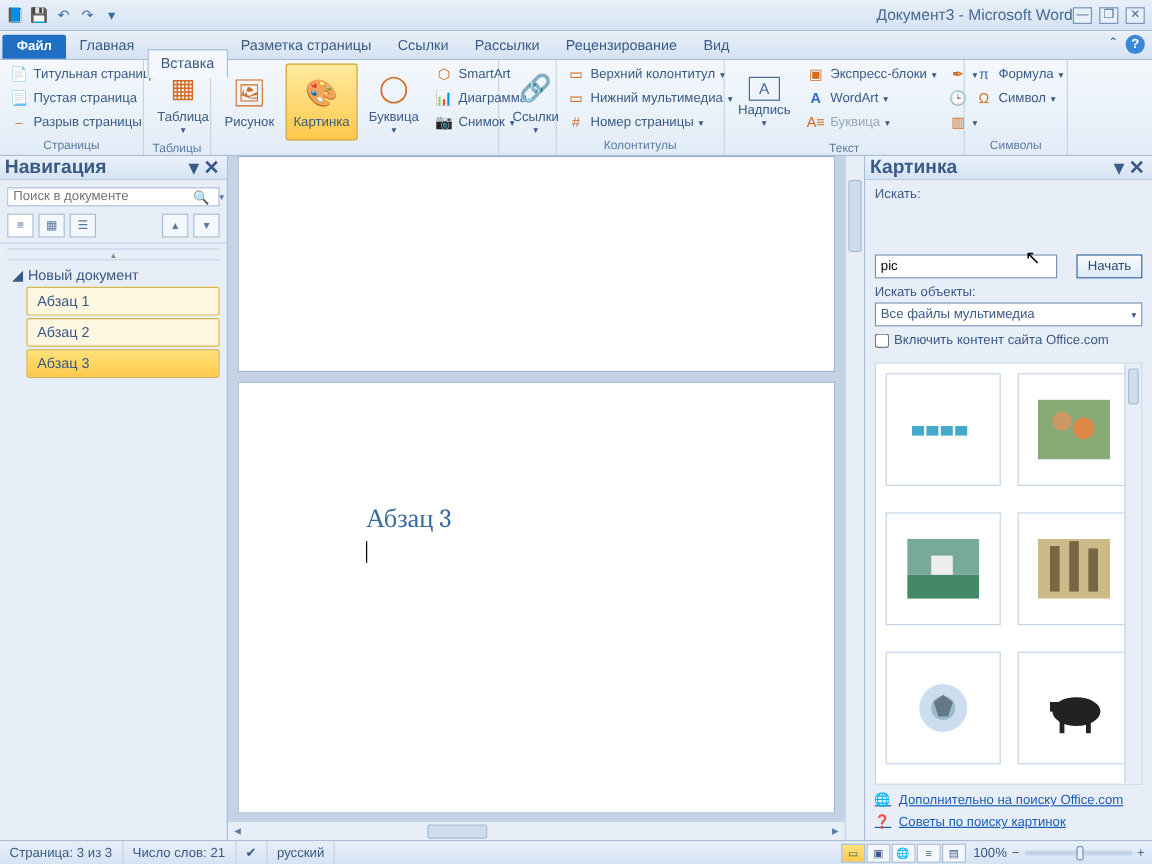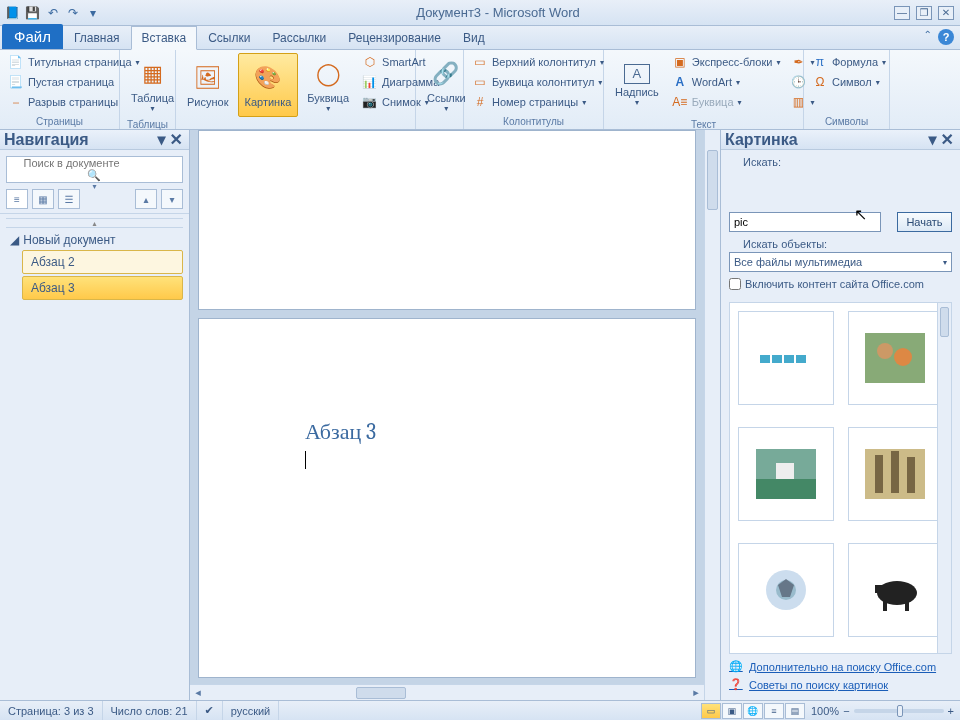--- a/index.html
+++ b/index.html
@@ -2,29 +2,29 @@
 <html><head>
 <meta charset="utf-8">
 <style>
 * { margin: 0; padding: 0; box-sizing: border-box; font-family: "Segoe UI", Tahoma, sans-serif; }
 body { background: #fff; width: 960px; height: 720px; overflow: hidden; font-size: 11px; }
 
 
 .titlebar { height: 26px; background: linear-gradient(#e8eff8, #d6e3f3); display: flex; align-items: center; border-bottom: 1px solid #a9bdd6; }
 .qat { display: flex; gap: 2px; padding-left: 4px; }
 .qat-btn { width: 18px; height: 18px; display: flex; align-items: center; justify-content: center; color: #3b6aa0; font-size: 12px; }
-.title { flex: 1; text-align: center; color: #4a6a92; font-size: 13px; }
+.title { flex: 1; text-align: right; color: #4a6a92; font-size: 13px; }
 .winbtns { display: flex; gap: 6px; padding-right: 6px; }
 .winbtn { width: 16px; height: 14px; border: 1px solid #7a95b8; background: #e8eff8; color: #4a6a92; font-size: 10px; line-height: 12px; text-align: center; }
 
 
 .tabs { height: 24px; background: linear-gradient(#e8eff8, #d6e3f3); display: flex; align-items: flex-end; padding-left: 2px; border-bottom: 1px solid #a9bdd6; position: relative; }
-.file-tab { background: #1f6fc5; color: #fff; padding: 4px 12px; border-radius: 2px 2px 0 0; font-size: 15px; }
+.file-tab { background: #1f6fc5; color: #fff; padding: 4px 12px; border-radius: 2px 2px 0 0; font-size: 11px; font-weight: bold; }
 .tab { padding: 4px 10px; color: #3b5a85; cursor: default; font-size: 12px; border: 1px solid transparent; border-bottom: none; }
-.tab.active { background: #f4f8fc; border: 1px solid #a9bdd6; border-bottom: 1px solid #f4f8fc; position: relative; top: 1px; }
+.tab.active { background: #f4f8fc; border: 1px solid #a9bdd6; border-bottom: 1px solid #f4f8fc; position: relative; top: 16px; }
 .tabs-right { position: absolute; right: 6px; top: 3px; display: flex; gap: 6px; }
 .help-btn { width: 16px; height: 16px; background: #3b87d6; color: #fff; border-radius: 8px; text-align: center; line-height: 16px; font-size: 11px; font-weight: bold; }
 .collapse-btn { color: #3b6aa0; font-size: 10px; }
 
 
 .ribbon { height: 80px; background: linear-gradient(#f4f8fc, #e2ecf7); border-bottom: 1px solid #a9bdd6; display: flex; }
 .rgroup { border-right: 1px solid #c5d5e8; padding: 3px 4px 0; display: flex; flex-direction: column; }
 .rgroup-body { flex: 1; display: flex; align-items: flex-start; gap: 2px; }
 .rgroup-label { text-align: center; color: #5a7aa5; font-size: 10px; padding: 2px 0; }
 .big-btn { display: flex; flex-direction: column; align-items: center; justify-content: center; padding: 2px 6px; height: 64px; border: 1px solid transparent; border-radius: 2px; font-size: 11px; color: #3b5a85; }
@@ -34,21 +34,21 @@
 .small-btn { display: flex; align-items: center; gap: 4px; padding: 1px 4px; color: #3b5a85; font-size: 11px; white-space: nowrap; }
 .small-icon { width: 16px; height: 16px; display: inline-flex; align-items: center; justify-content: center; font-size: 12px; color: #d46a1f; }
 .dd-arrow { font-size: 8px; color: #3b5a85; }
 
 
 .main { display: flex; height: 570px; }
 .nav-pane { width: 190px; background: #e7eef8; border-right: 1px solid #a9bdd6; display: flex; flex-direction: column; }
 .pane-header { height: 20px; background: linear-gradient(#eaf1fa, #d6e3f3); border-bottom: 1px solid #b8cadf; display: flex; align-items: center; padding: 0 4px; font-size: 16px; color: #3b5a85; font-weight: bold; }
 .pane-header span:first-child { flex: 1; }
 .pane-closer { cursor: pointer; padding: 0 2px; }
-.search-box { margin: 6px; display: flex; border: 1px solid #a9bdd6; background: #fff; height: 27px; align-items: center; flex-direction: column; }
+.search-box { margin: 6px; display: flex; border: 1px solid #a9bdd6; background: #fff; height: 16px; align-items: center; }
 .search-box input { flex: 1; border: none; outline: none; padding: 0 4px; font-size: 11px; color: #888; }
 .search-box .sicon { padding: 0 4px; color: #5a7aa5; }
 .nav-tabs { display: flex; gap: 4px; padding: 0 6px 4px; border-bottom: 1px solid #c5d5e8; }
 .nav-tab { width: 22px; height: 20px; border: 1px solid #a9bdd6; background: #f4f8fc; display: flex; align-items: center; justify-content: center; font-size: 10px; color: #5a7aa5; }
 .nav-tab.active { background: #fff; }
 .nav-spacer { flex: 1; }
 .nav-sep { height: 10px; border-top: 1px solid #c5d5e8; border-bottom: 1px solid #c5d5e8; margin: 4px 6px 0; display: flex; align-items: center; justify-content: center; color: #888; font-size: 8px; }
 .nav-tree { padding: 2px 6px; }
 .tree-root { padding: 3px 4px; display: flex; align-items: center; gap: 4px; color: #3b5a85; font-size: 12px; }
 .tree-item { margin-left: 16px; padding: 4px 8px; border: 1px solid #d9b64a; border-radius: 2px; background: #fdf6e0; margin-bottom: 2px; font-size: 12px; color: #3b5a85; }
@@ -67,21 +67,21 @@
 .vscroll { width: 16px; background: #e7eef8; border-left: 1px solid #c5d5e8; position: relative; }
 .vthumb { position: absolute; left: 2px; right: 2px; top: 20px; height: 60px; background: #cfdcec; border: 1px solid #a9bdd6; border-radius: 2px; }
 .hscroll-row { height: 16px; background: #e7eef8; border-top: 1px solid #c5d5e8; display: flex; align-items: center; }
 .hscroll-row .harrow { width: 16px; text-align: center; color: #5a7aa5; }
 .htrack { flex: 1; position: relative; height: 12px; background: #e7eef8; }
 .hthumb { position: absolute; left: 150px; width: 50px; top: 0; bottom: 0; background: #cfdcec; border: 1px solid #a9bdd6; border-radius: 2px; }
 
 
 .clip-pane { width: 240px; background: #e7eef8; border-left: 1px solid #a9bdd6; display: flex; flex-direction: column; }
 .clip-body { padding: 6px 8px; font-size: 11px; color: #3b5a85; }
-.clip-body label { display: block; margin-bottom: 2px; margin-left: 14px; }
+.clip-body label { display: block; margin-bottom: 2px; }
 .clip-row { display: flex; gap: 16px; margin-bottom: 6px; align-items: center; margin-top: 44px; }
 .clip-row input[type=text] { flex: 1; border: 1px solid #7a95b8; padding: 2px 4px; font-size: 11px; height: 20px; }
 .clip-row button { width: 60px; height: 20px; background: linear-gradient(#f8fbfe, #dde9f6); border: 1px solid #3b6aa0; font-size: 11px; color: #2a4a75; }
 .clip-select { width: 100%; border: 1px solid #7a95b8; background: #fff; padding: 2px 4px; font-size: 11px; height: 20px; display: flex; align-items: center; justify-content: space-between; margin-bottom: 6px; }
 .clip-check { display: flex; align-items: center; gap: 4px; font-size: 11px; }
 .clip-check input { width: 12px; height: 12px; }
 .clip-results { flex: 1; background: #fff; border: 1px solid #c5d5e8; margin: 6px 8px 0; padding: 8px; display: grid; grid-template-columns: 1fr 1fr; gap: 14px; overflow: hidden; position: relative; }
 .clip-item { border: 1px solid #c5d5e8; background: #fff; height: 94px; display: flex; align-items: center; justify-content: center; }
 .clip-thumb { width: 60px; height: 50px; }
 .clip-rscroll { position: absolute; right: 0; top: 0; bottom: 0; width: 14px; background: #e7eef8; border-left: 1px solid #c5d5e8; }
@@ -118,20 +118,21 @@
     <div class="winbtn">—</div>
     <div class="winbtn">❐</div>
     <div class="winbtn">✕</div>
   </div>
 </div>
 
 <div class="tabs">
   <div class="file-tab">Файл</div>
   <div class="tab">Главная</div>
   <div class="tab active">Вставка</div>
+  <div class="tab">Разметка страницы</div>
   <div class="tab">Ссылки</div>
   <div class="tab">Рассылки</div>
   <div class="tab">Рецензирование</div>
   <div class="tab">Вид</div>
   <div class="tabs-right">
     <div class="collapse-btn">⌃</div>
     <div class="help-btn">?</div>
   </div>
 </div>
 
@@ -211,21 +212,21 @@
   <div class="rgroup" style="width:140px">
     <div class="rgroup-body">
         <div class="small-list">
       <div class="small-btn">
             <span class="small-icon">▭</span>
             <span>Верхний колонтитул</span>
             <span class="dd-arrow">▾</span>
           </div>
       <div class="small-btn">
             <span class="small-icon">▭</span>
-            <span>Буквица колонтитул</span>
+            <span>Нижний мультимедиа</span>
             <span class="dd-arrow">▾</span>
           </div>
       <div class="small-btn">
             <span class="small-icon">#</span>
             <span>Номер страницы</span>
             <span class="dd-arrow">▾</span>
           </div>
     </div>
       </div>
     <div class="rgroup-label">Колонтитулы</div>
@@ -309,20 +310,21 @@
       <div class="nav-spacer"></div>
       <div class="nav-tab">▴</div>
       <div class="nav-tab">▾</div>
     </div>
     <div class="nav-sep">▴</div>
     <div class="nav-tree">
       <div class="tree-root">
           <span>◢</span>
           <span>Новый документ</span>
         </div>
+      <div class="tree-item">Абзац 1</div>
       <div class="tree-item">Абзац 2</div>
       <div class="tree-item active">Абзац 3</div>
     </div>
   </div>
 
   <div class="doc-area">
     <div class="doc-scroll">
       <div class="page-strip">
         <div class="page-prev"></div>
         <div class="page-gap"></div>

